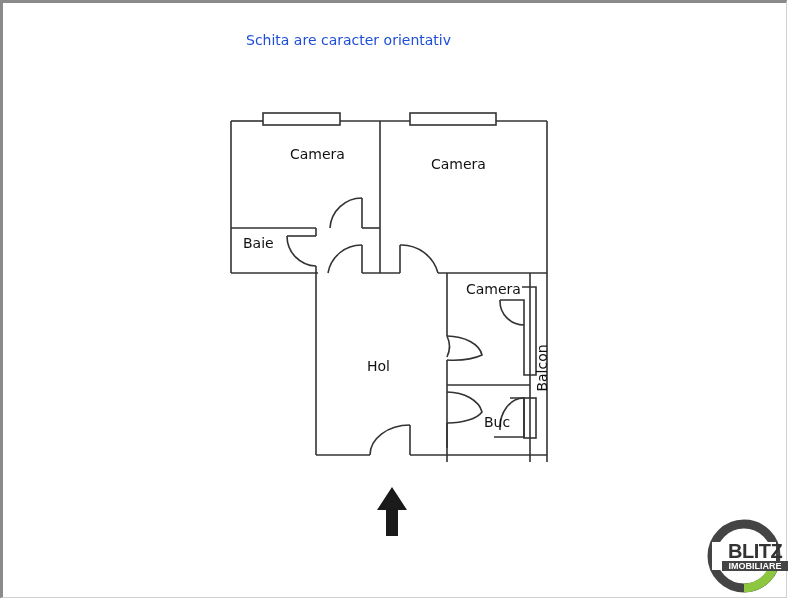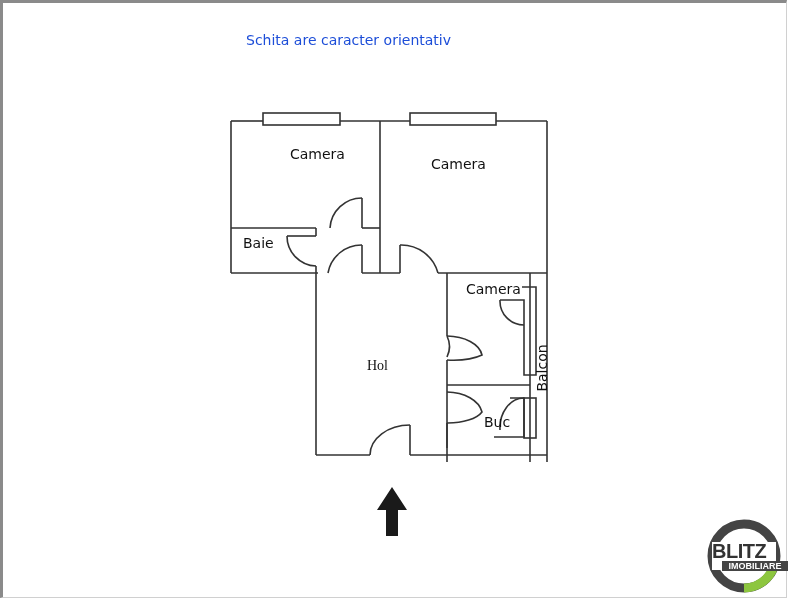--- a/index.html
+++ b/index.html
@@ -79,25 +79,25 @@
 
   <g>
     <polygon points="392,487 377,510 386,510 386,536 398,536 398,510 407,510" fill="#1a1a1a"></polygon>
   </g>
 </svg>
 
 <div class="lbl" style="left:290px;top:146px;">Camera</div>
 <div class="lbl" style="left:431px;top:156px;">Camera</div>
 <div class="lbl" style="left:243px;top:235px;">Baie</div>
 <div class="lbl" style="left:466px;top:281px;">Camera</div>
-<div class="lbl" style="left:367px;top:358px;font-family:Liberation Serif, serif;">Hol</div>
+<div class="lbl" style="left:367px;top:358px;">Hol</div>
 <div class="lbl" style="left:484px;top:414px;text-align:center;">Buc</div>
 <div class="lbl" style="left:518px;top:360px;transform:rotate(-90deg);transform-origin:center;">Balcon</div>
 
 <div class="logo">
   <svg width="76" height="76" viewBox="0 0 76 76">
     <circle cx="38" cy="38" r="32" fill="none" stroke="#444" stroke-width="9"></circle>
     <path d="M 38 70 A 32 32 0 0 0 68 48" fill="none" stroke="#8dc63f" stroke-width="9"></path>
     <rect x="6" y="24" width="64" height="28" fill="#fff"></rect>
   </svg>
-  <div style="position:absolute;left:6px;top:22px;width:44px;text-align:center;font:bold 20px 'Liberation Sans',sans-serif;color:#333;letter-spacing:-0.5px;">BLITZ</div>
+  <div style="position:absolute;left:6px;top:22px;width:44px;text-align:center;font:bold 20px 'Liberation Sans',sans-serif;color:#333;letter-spacing:-0.5px;padding-left:16px;">BLITZ</div>
   <div style="position:absolute;left:16px;top:43px;width:66px;text-align:center;font:bold 9px 'Liberation Sans',sans-serif;color:#fff;background:#444;">IMOBILIARE</div>
 </div>
 
 </body></html>

